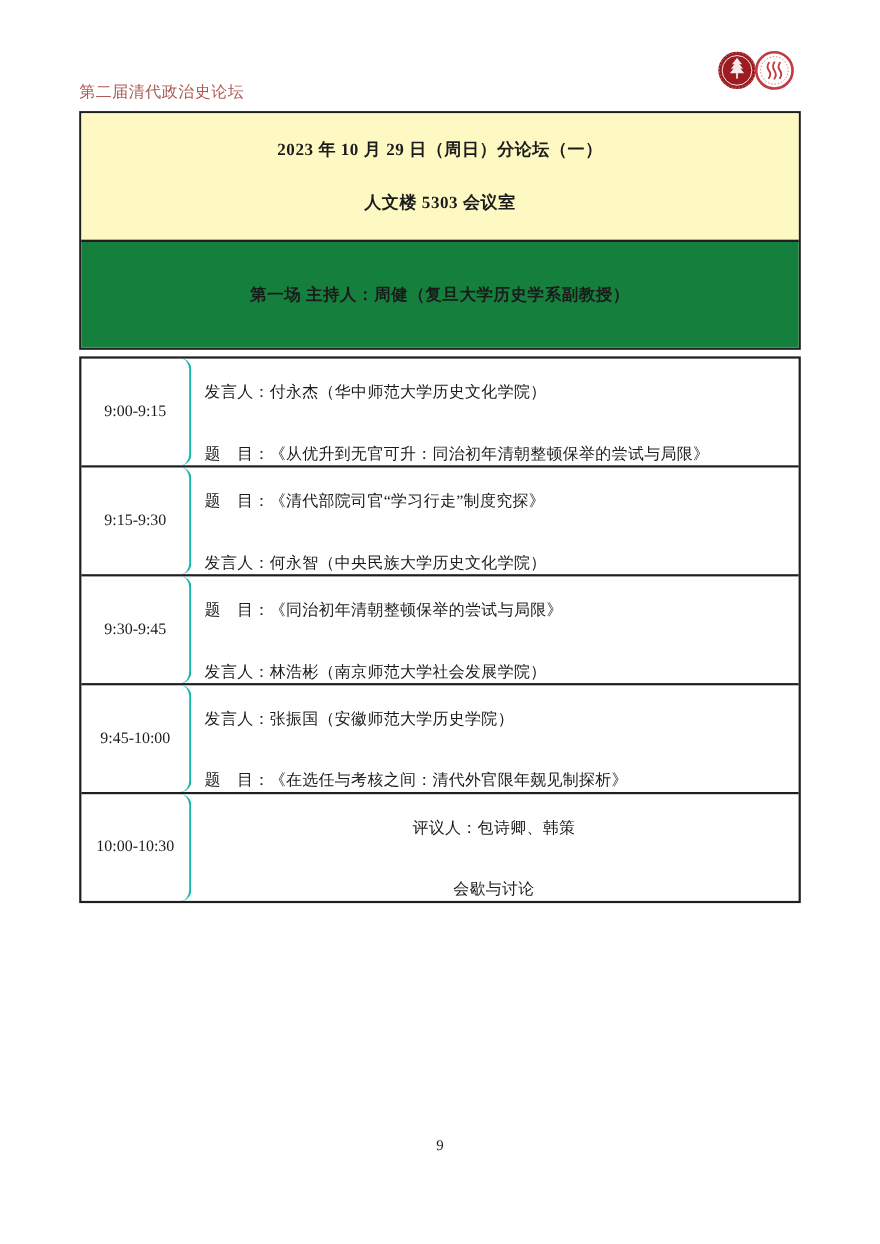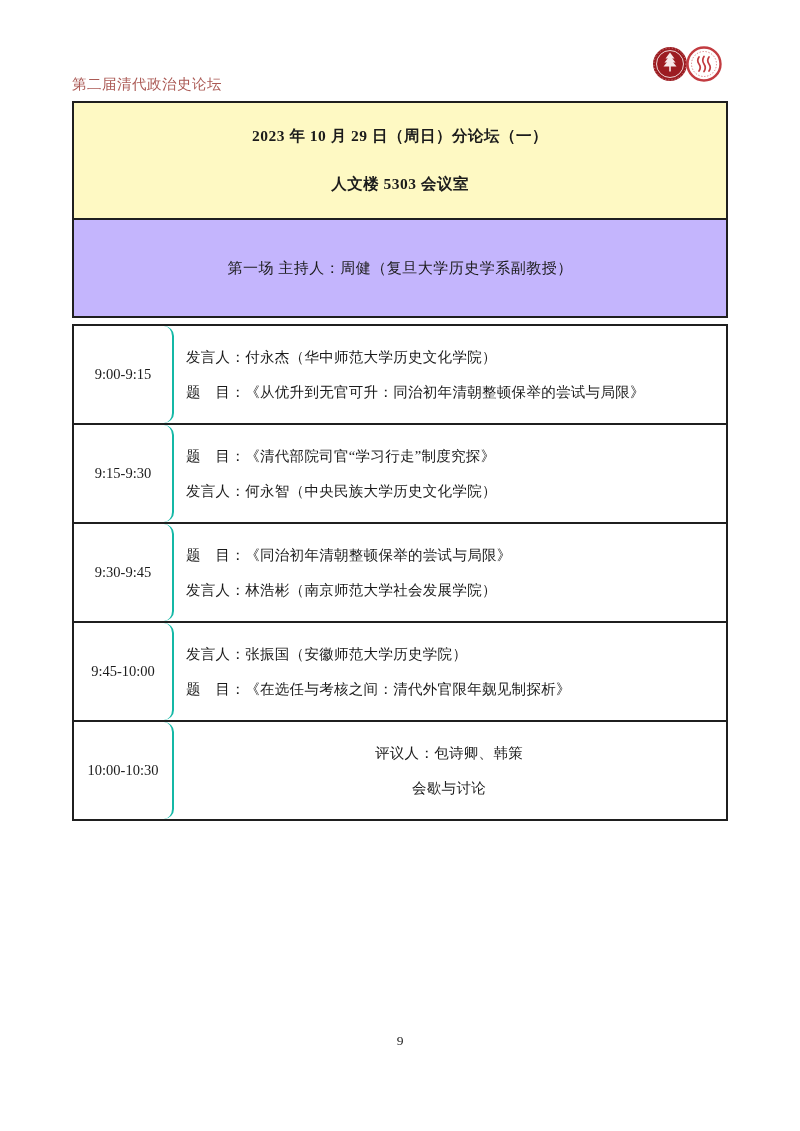--- a/index.html
+++ b/index.html
@@ -28,25 +28,25 @@
   .header-yellow{
     background:#fef9c3;
     height:115px;
     display:flex;flex-direction:column;align-items:center;justify-content:center;
     gap:27px;
   }
   .header-yellow .line{
     font-weight:bold;font-size:15.5px;letter-spacing:0.5px;
   }
   .header-gray{
-    background:#c4b5fd;
+    background:#15803d;
     border-top:2px solid #1f1f1f;
     height:96px;
     display:flex;align-items:center;justify-content:center;
-    font-size:15px;font-weight:400;letter-spacing:0.5px;
+    font-size:15px;font-weight:700;letter-spacing:0.5px;
   }
 
   .schedule{
     position:absolute;left:72px;top:324px;width:652px;
     border:2px solid #1f1f1f;
   }
   .srow{
     display:flex;
     height:97px;
     border-top:2px solid #1f1f1f;
@@ -60,21 +60,21 @@
     border-radius:10px;
   }
   .cell-body{
     flex:1;
     display:flex;flex-direction:column;justify-content:center;
     gap:17px;
     padding:0 14px 0 12px;
     font-size:14.5px;letter-spacing:0.3px;
   }
   .cell-body.centered{align-items:center;text-align:left;}
-  .cell-body .tline{line-height:18px;}
+  .cell-body .tline{line-height:18px;margin-top:21px;}
 
   .page-number{
     position:absolute;left:0;top:1033px;width:100%;
     text-align:center;font-size:13.5px;
   }
 </style>
 </head>
 <body>
 
 <div class="page">

